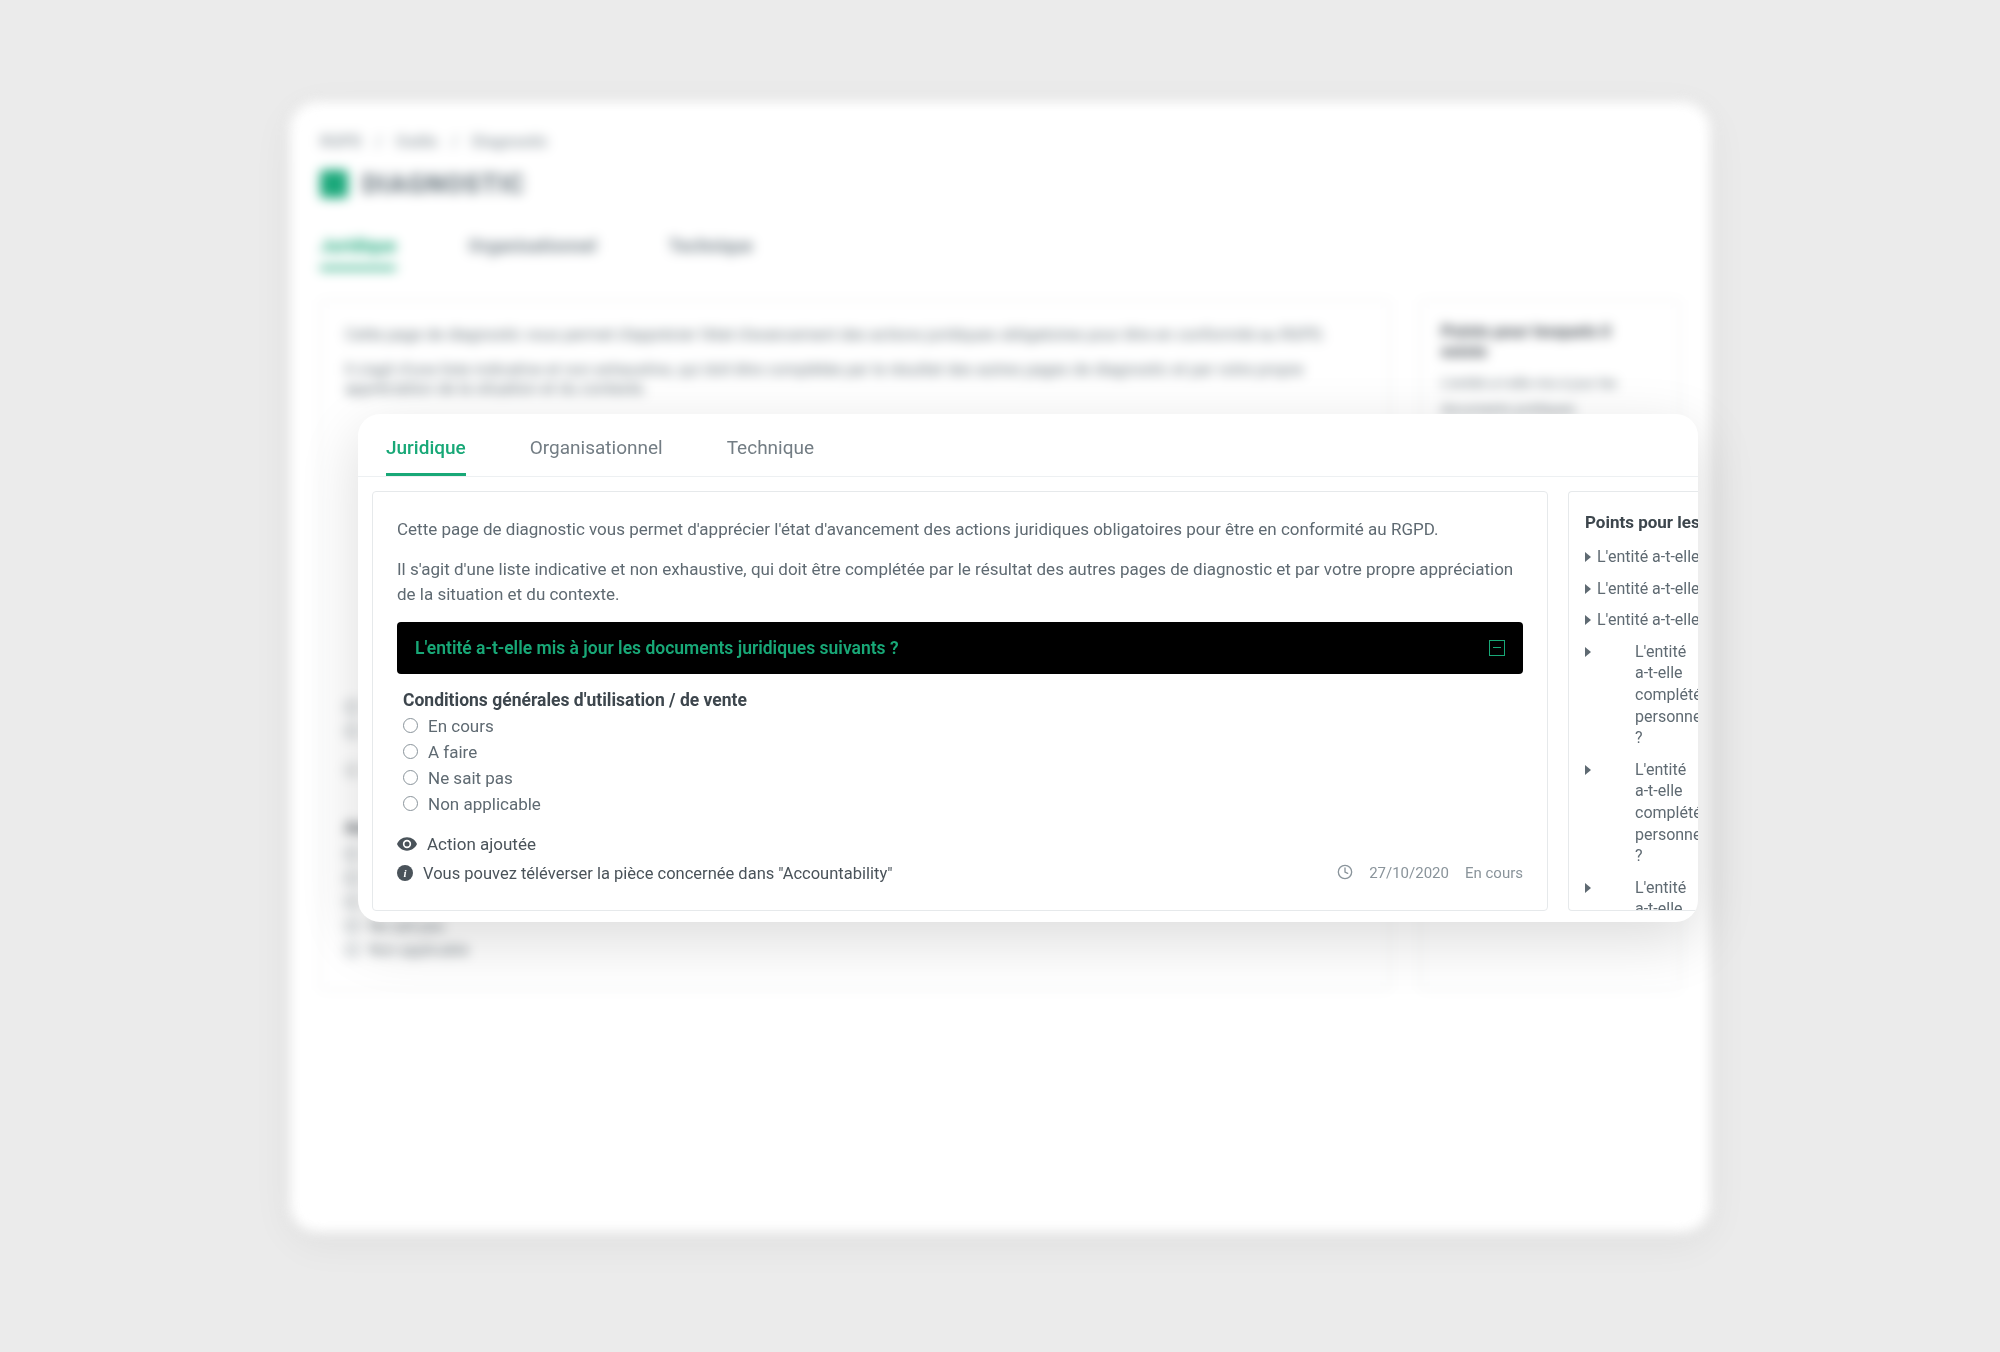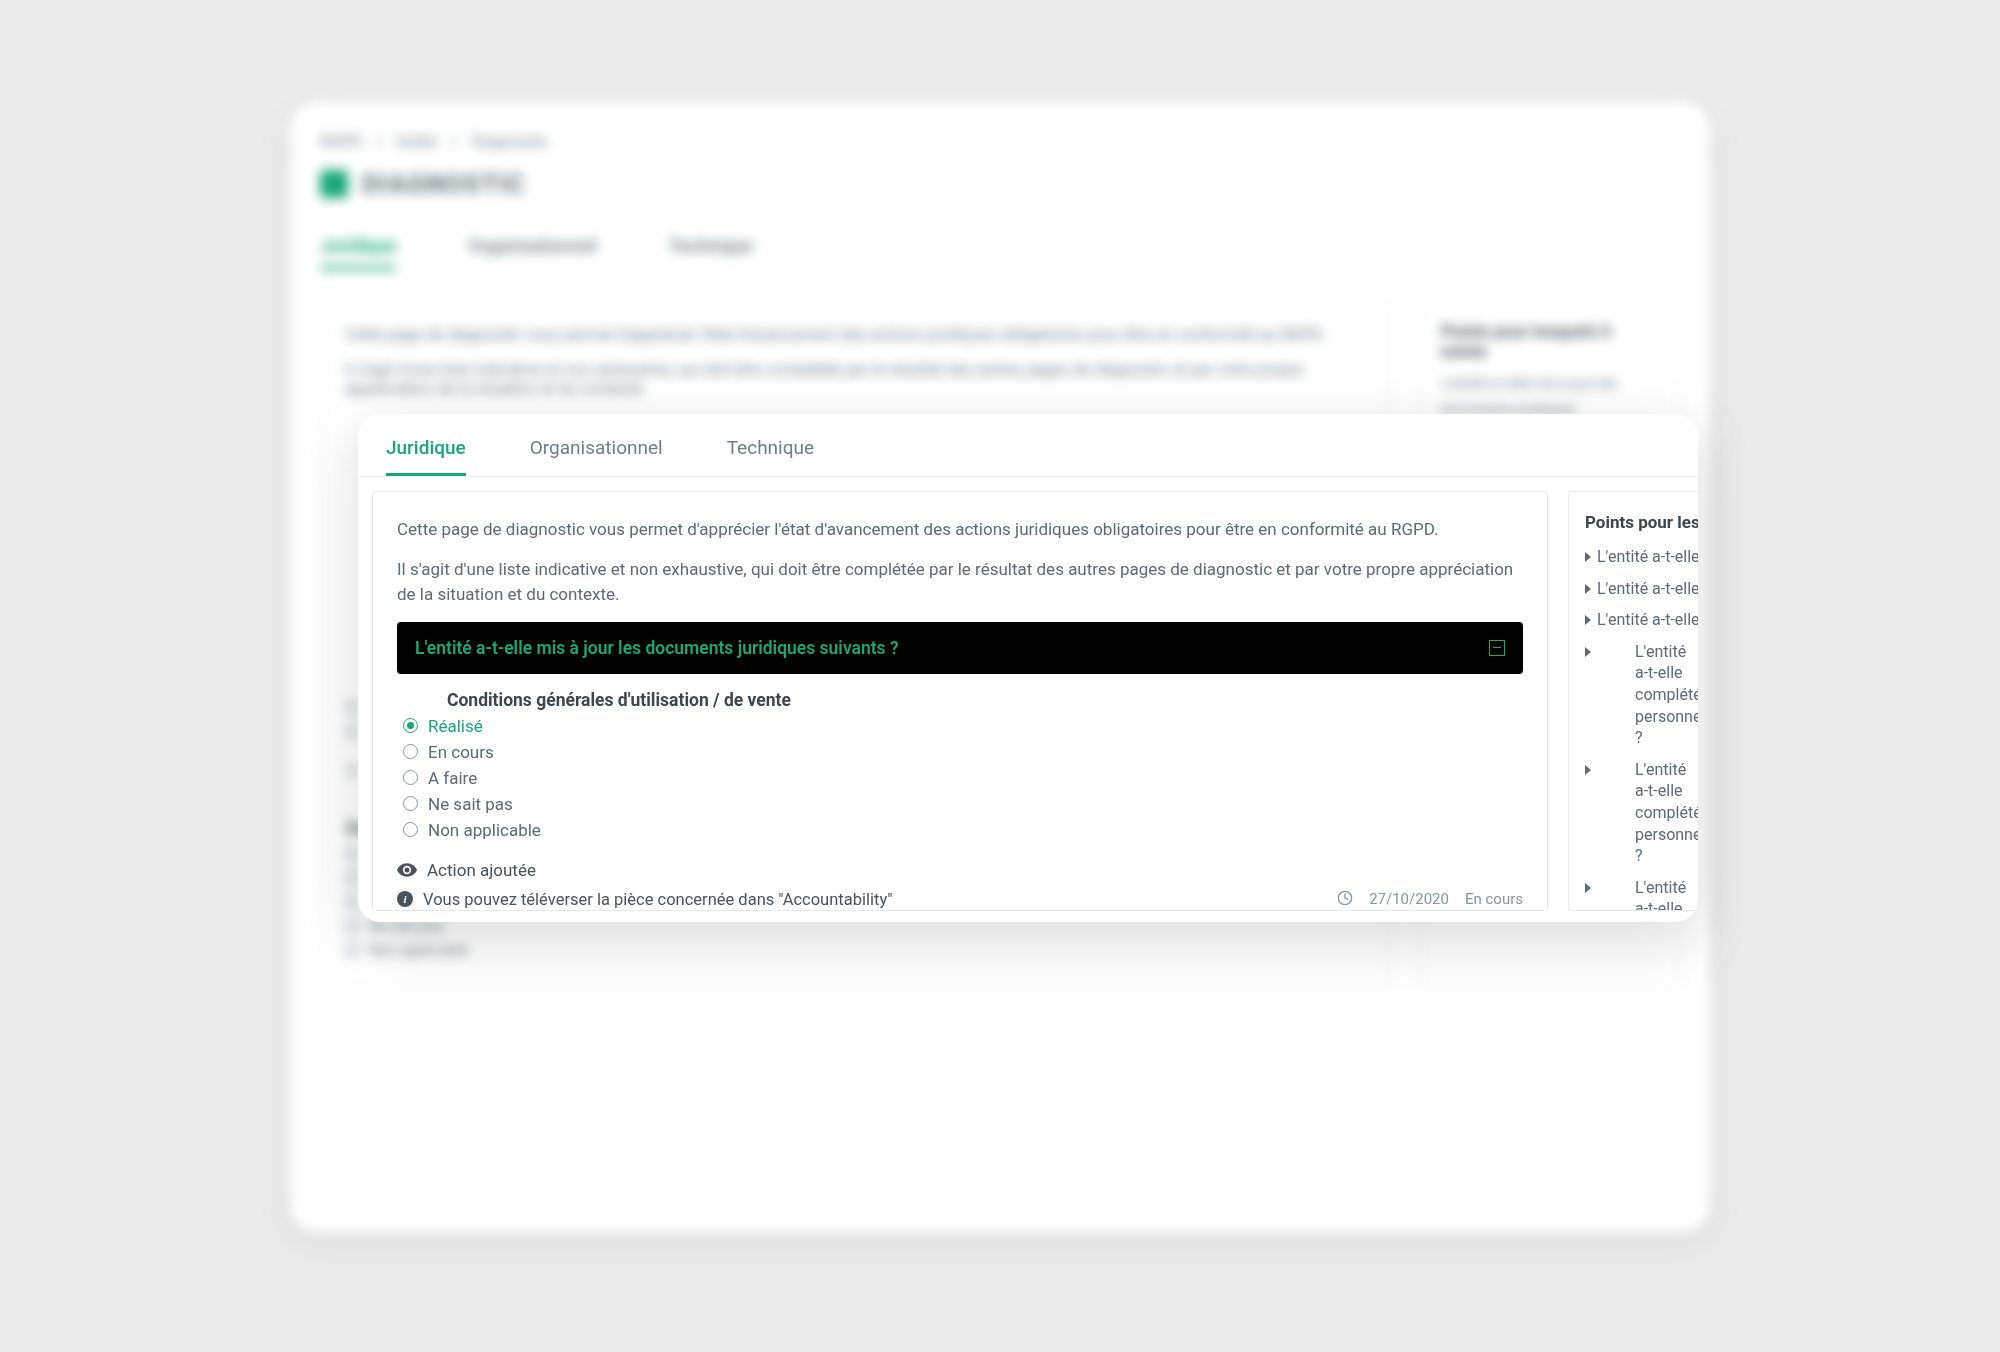--- a/index.html
+++ b/index.html
@@ -213,21 +213,20 @@
     background: #18a877;
   }
   .fg-options {
     padding: 16px 6px 0 6px;
   }
   .fg-options-title {
     color: #3d464d;
     font-size: 17.5px;
     font-weight: 700;
     margin-bottom: 6px;
-    margin-left: 44px;
   }
   .fg-option {
     display: flex;
     align-items: center;
     gap: 10px;
     color: #5f6a72;
     font-size: 17px;
     margin-bottom: 6px;
   }
   .fg-option.selected {
@@ -418,24 +417,20 @@
   <div class="fg-body">
     <div class="fg-main">
       <div class="fg-para">Cette page de diagnostic vous permet d'apprécier l'état d'avancement des actions juridiques obligatoires pour être en conformité au RGPD.</div>
       <div class="fg-para">Il s'agit d'une liste indicative et non exhaustive, qui doit être complétée par le résultat des autres pages de diagnostic et par votre propre appréciation de la situation et du contexte.</div>
       <div class="fg-question-banner">
         <span>L'entité a-t-elle mis à jour les documents juridiques suivants ?</span>
         <span class="fg-collapse-icon"></span>
       </div>
       <div class="fg-options">
         <div class="fg-options-title">Conditions générales d'utilisation / de vente</div>
-        <div class="fg-option selected">
-          <span class="fg-radio"></span>
-          <span>Réalisé</span>
-        </div>
         <div class="fg-option">
           <span class="fg-radio"></span>
           <span>En cours</span>
         </div>
         <div class="fg-option">
           <span class="fg-radio"></span>
           <span>A faire</span>
         </div>
         <div class="fg-option">
           <span class="fg-radio"></span>

